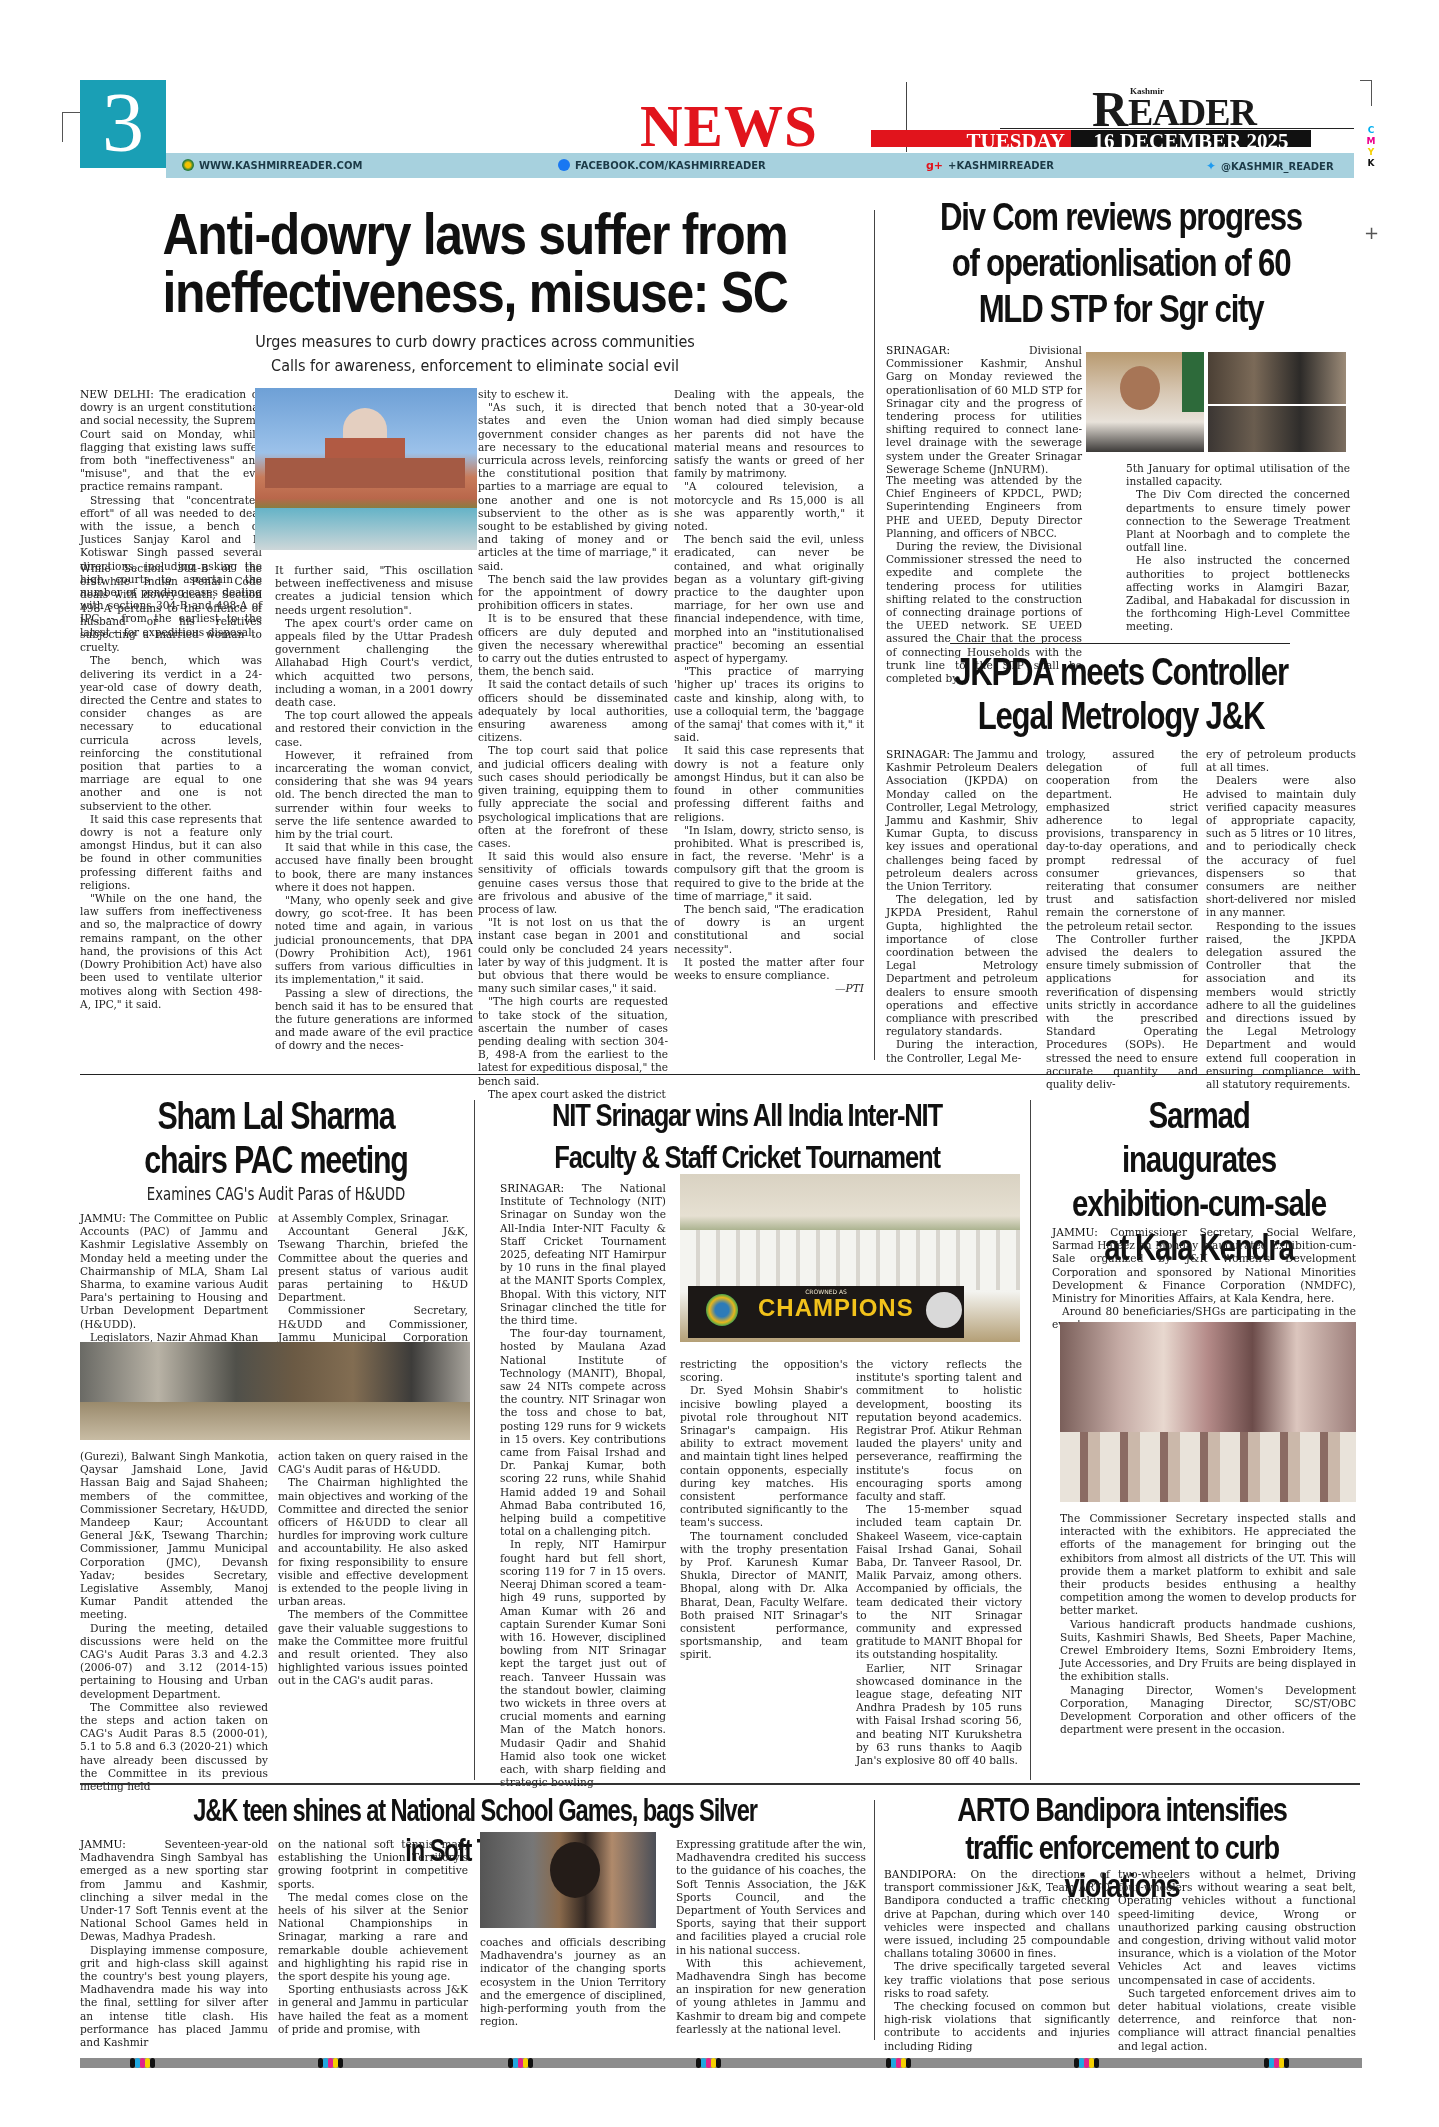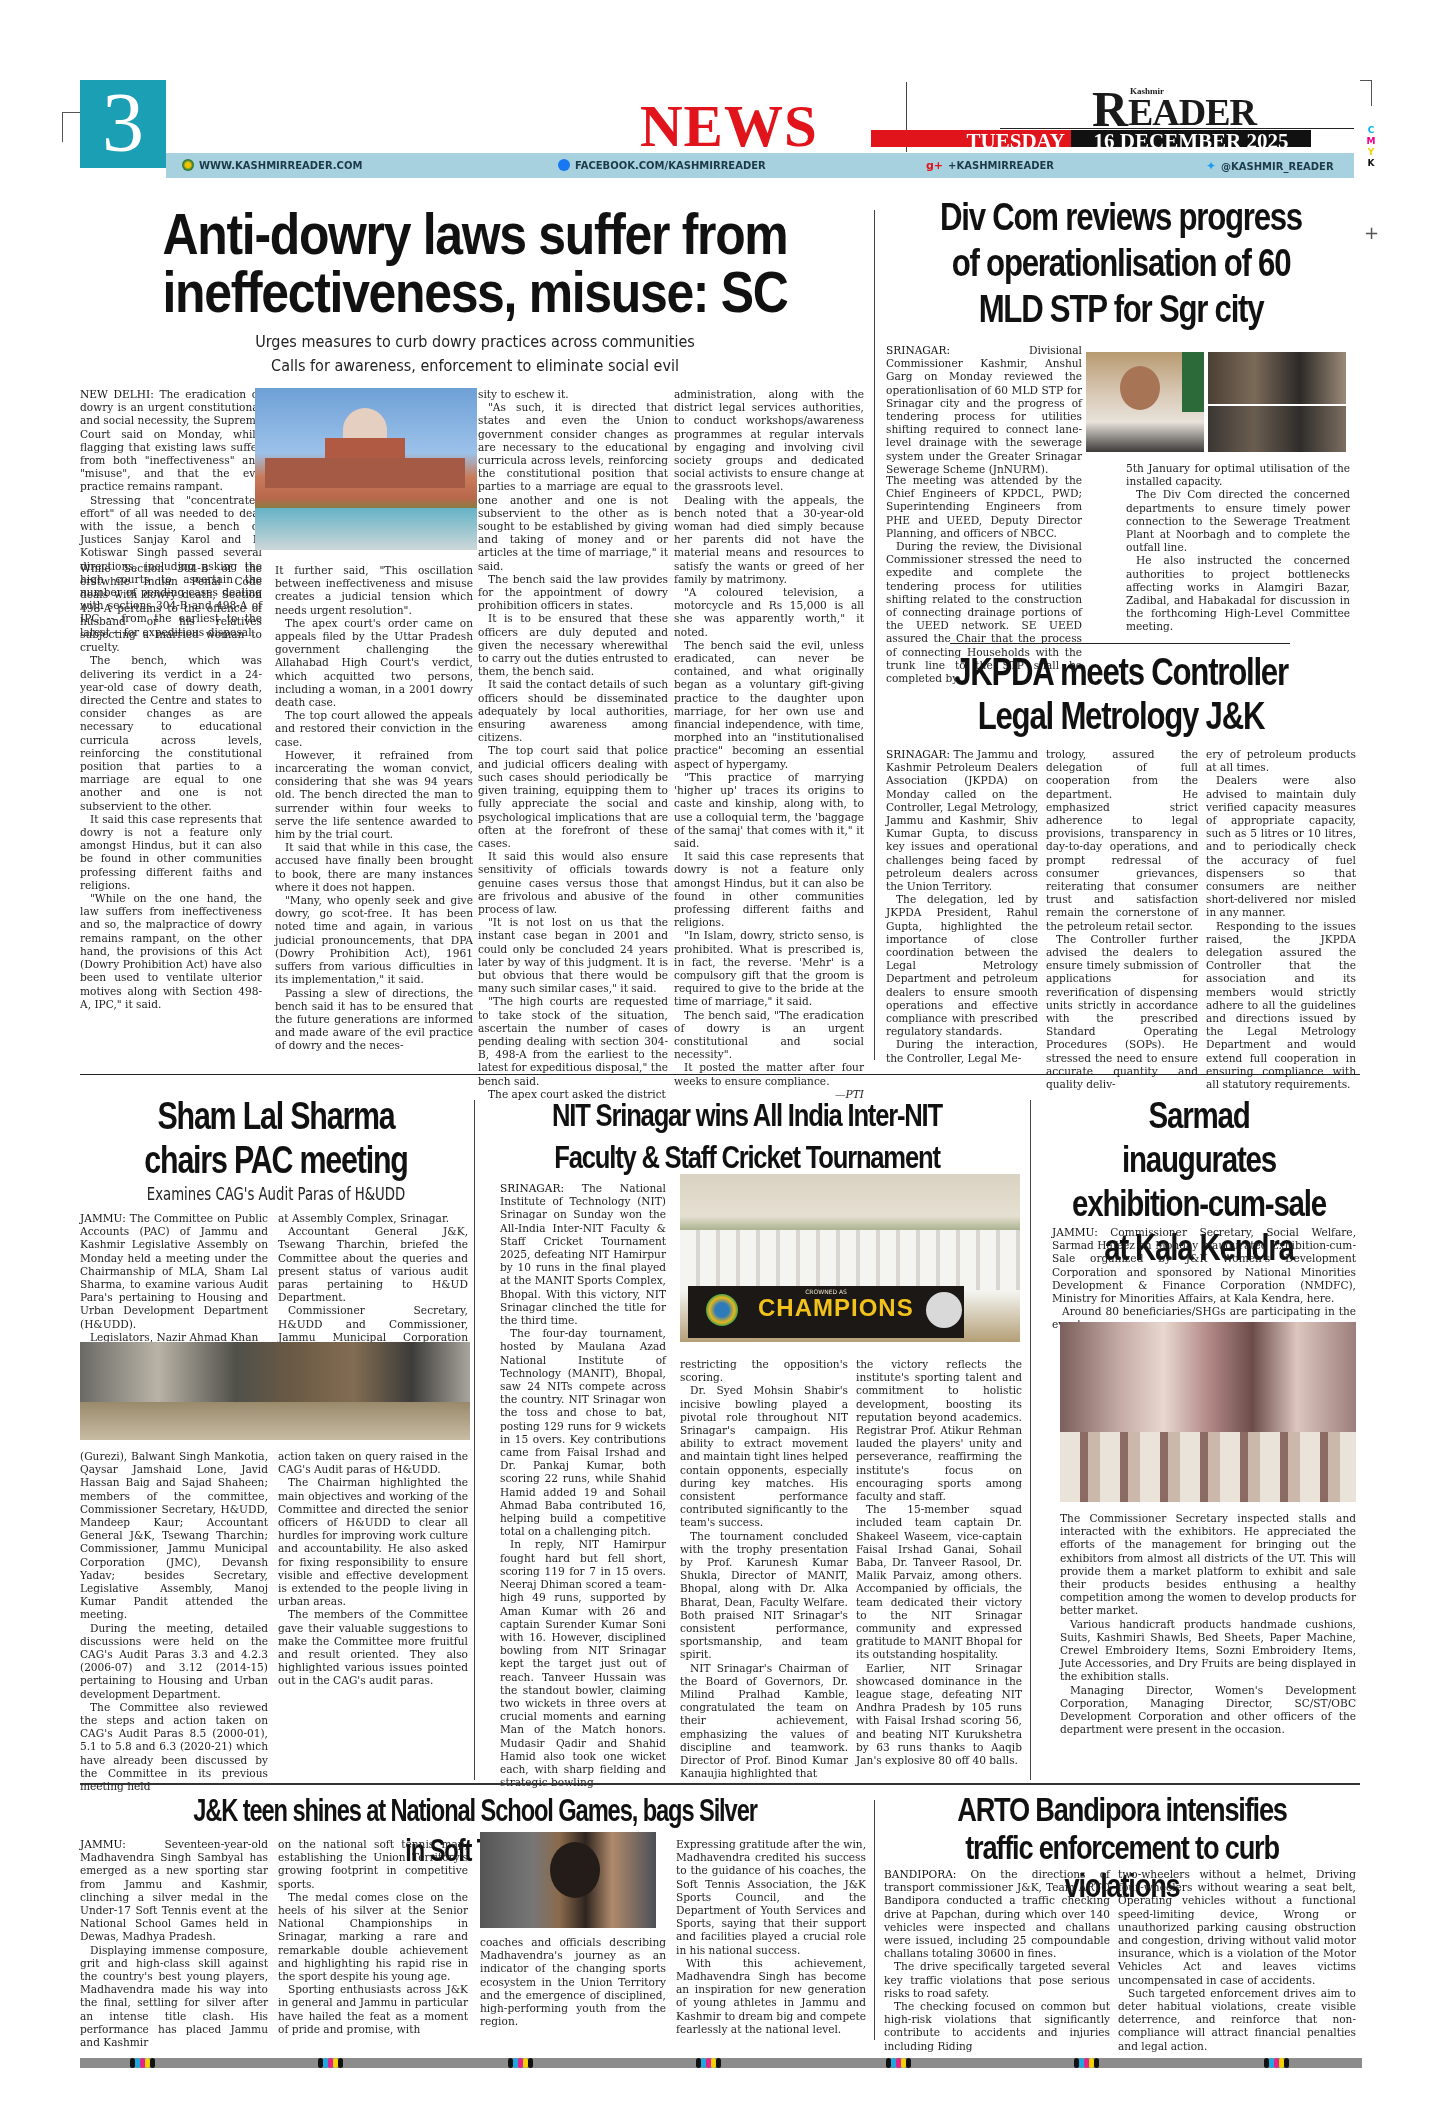--- a/index.html
+++ b/index.html
@@ -118,21 +118,20 @@
   <p>The bench said the law provides for the appointment of dowry prohibition officers in states.</p>
   <p>It is to be ensured that these officers are duly deputed and given the necessary wherewithal to carry out the duties entrusted to them, the bench said.</p>
   <p>It said the contact details of such officers should be disseminated adequately by local authorities, ensuring awareness among citizens.</p>
   <p>The top court said that police and judicial officers dealing with such cases should periodically be given training, equipping them to fully appreciate the social and psychological implications that are often at the forefront of these cases.</p>
   <p>It said this would also ensure sensitivity of officials towards genuine cases versus those that are frivolous and abusive of the process of law.</p>
   <p>"It is not lost on us that the instant case began in 2001 and could only be concluded 24 years later by way of this judgment. It is but obvious that there would be many such similar cases," it said.</p>
   <p>"The high courts are requested to take stock of the situation, ascertain the number of cases pending dealing with section 304-B, 498-A from the earliest to the latest for expeditious disposal," the bench said.</p>
   <p>The apex court asked the district</p>
 </div>
 <div class="abs col" style="left:674px;top:388px;width:190px">
-  <p style="text-indent:0">administration, along with the district legal services authorities, to conduct workshops/awareness programmes at regular intervals by engaging and involving civil society groups and dedicated social activists to ensure change at the grassroots level.</p>
   <p>Dealing with the appeals, the bench noted that a 30-year-old woman had died simply because her parents did not have the material means and resources to satisfy the wants or greed of her family by matrimony.</p>
   <p>"A coloured television, a motorcycle and Rs 15,000 is all she was apparently worth," it noted.</p>
   <p>The bench said the evil, unless eradicated, can never be contained, and what originally began as a voluntary gift-giving practice to the daughter upon marriage, for her own use and financial independence, with time, morphed into an "institutionalised practice" becoming an essential aspect of hypergamy.</p>
   <p>"This practice of marrying 'higher up' traces its origins to caste and kinship, along with, to use a colloquial term, the 'baggage of the samaj' that comes with it," it said.</p>
   <p>It said this case represents that dowry is not a feature only amongst Hindus, but it can also be found in other communities professing different faiths and religions.</p>
   <p>"In Islam, dowry, stricto senso, is prohibited. What is prescribed is, in fact, the reverse. 'Mehr' is a compulsory gift that the groom is required to give to the bride at the time of marriage," it said.</p>
   <p>The bench said, "The eradication of dowry is an urgent constitutional and social necessity".</p>
   <p>It posted the matter after four weeks to ensure compliance.</p>
   <p class="pti">—PTI</p>
 </div>
@@ -218,21 +217,20 @@
     <div style="position:absolute;left:88px;top:2px;width:100px;text-align:center;font-family:'DejaVu Sans',sans-serif;font-size:6px;color:#f1e9d0">CROWNED AS</div>
     <div style="position:absolute;left:70px;top:8px;width:140px;text-align:center;font-family:'Liberation Sans',sans-serif;font-weight:bold;font-size:24px;color:#f2c21b;letter-spacing:1px">CHAMPIONS</div>
     <div style="position:absolute;left:18px;top:8px;width:32px;height:32px;border-radius:50%;background:radial-gradient(circle,#2d7bb8 30%,#e8b51c 55%,#1a9e5a 75%)"></div>
     <div style="position:absolute;left:238px;top:6px;width:36px;height:36px;border-radius:50%;background:#d9d9d9"></div>
   </div>
 </div>
 <div class="abs col" style="left:680px;top:1358px;width:168px">
   <p style="text-indent:0">restricting the opposition's scoring.</p>
   <p>Dr. Syed Mohsin Shabir's incisive bowling played a pivotal role throughout NIT Srinagar's campaign. His ability to extract movement and maintain tight lines helped contain opponents, especially during key matches. His consistent performance contributed significantly to the team's success.</p>
   <p>The tournament concluded with the trophy presentation by Prof. Karunesh Kumar Shukla, Director of MANIT, Bhopal, along with Dr. Alka Bharat, Dean, Faculty Welfare. Both praised NIT Srinagar's consistent performance, sportsmanship, and team spirit.</p>
-  <p>NIT Srinagar's Chairman of the Board of Governors, Dr. Milind Pralhad Kamble, congratulated the team on their achievement, emphasizing the values of discipline and teamwork. Director of Prof. Binod Kumar Kanaujia highlighted that</p>
 </div>
 <div class="abs col" style="left:856px;top:1358px;width:166px">
   <p style="text-indent:0">the victory reflects the institute's sporting talent and commitment to holistic development, boosting its reputation beyond academics. Registrar Prof. Atikur Rehman lauded the players' unity and perseverance, reaffirming the institute's focus on encouraging sports among faculty and staff.</p>
   <p>The 15-member squad included team captain Dr. Shakeel Waseem, vice-captain Faisal Irshad Ganai, Sohail Baba, Dr. Tanveer Rasool, Dr. Malik Parvaiz, among others. Accompanied by officials, the team dedicated their victory to the NIT Srinagar community and expressed gratitude to MANIT Bhopal for its outstanding hospitality.</p>
   <p>Earlier, NIT Srinagar showcased dominance in the league stage, defeating NIT Andhra Pradesh by 105 runs with Faisal Irshad scoring 56, and beating NIT Kurukshetra by 63 runs thanks to Aaqib Jan's explosive 80 off 40 balls.</p>
 </div>
 
 <div class="abs vrule" style="left:1030px;top:1100px;height:680px"></div>
 
 <div class="abs hl" style="left:1040px;top:1094px;width:318px;font-size:36px;line-height:44px;transform:scaleX(0.82)">Sarmad inaugurates exhibition-cum-sale at Kala Kendra</div>

